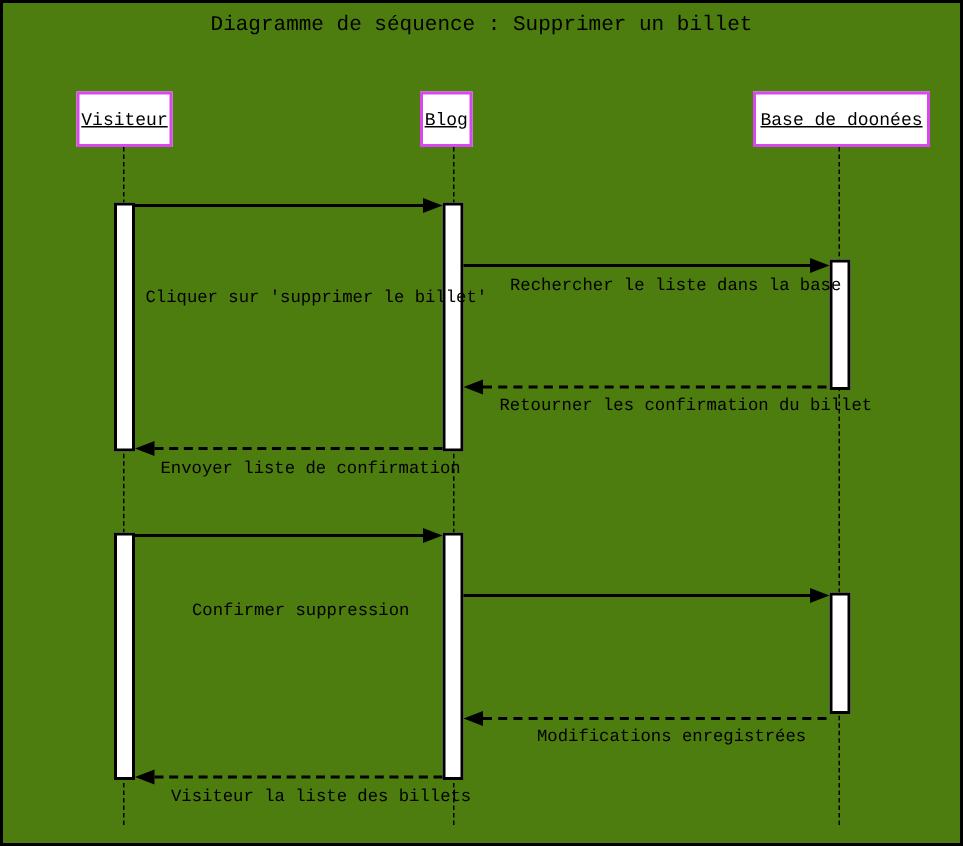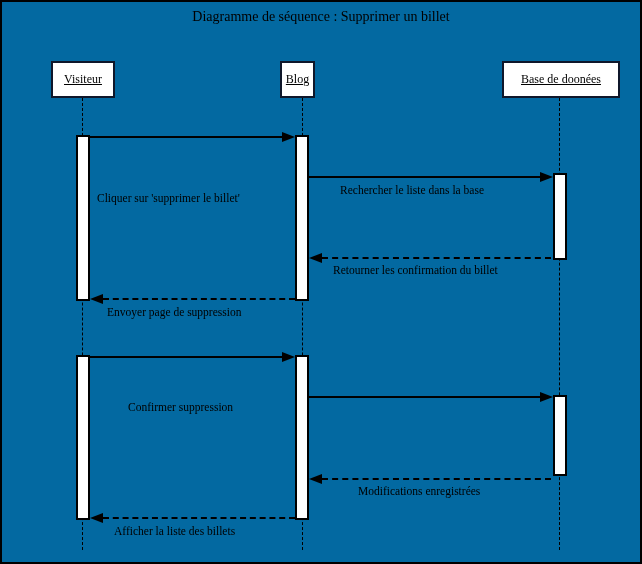--- a/index.html
+++ b/index.html
@@ -1,32 +1,32 @@
 <!DOCTYPE html>
 <html><head>
 <meta charset="utf-8">
 <style>
   html, body { margin: 0; padding: 0; background: #ffffff; }
   #frame {
     position: relative;
     width: 642px; height: 564px;
     box-sizing: border-box;
     border: 2px solid #000;
-    background: #0369a1;
-    font-family: Liberation Serif, serif;
+    background: #4d7c0f;
+    font-family: Liberation Mono, monospace;
     color: #000;
     overflow: hidden;
   }
   #title {
     position: absolute; top: 7px; left: 0; width: 100%;
     text-align: center; font-size: 14px;
   }
   .actor {
     position: absolute; top: 59px; height: 37px;
-    box-sizing: border-box; border: 2px solid #0f172a;
+    box-sizing: border-box; border: 2px solid #d946ef;
     display: flex; align-items: center; justify-content: center;
     font-size: 12px; background: #fff; z-index: 3;
   }
   .actor span { text-decoration: underline; }
   .lifeline { position: absolute; width: 0; border-left: 1px dashed #000; z-index: 1; }
   .bar {
     position: absolute; width: 14px; box-sizing: border-box;
     border: 2px solid #000; background: #fff; z-index: 2;
   }
   .mline { position: absolute; height: 0; border-top: 2px solid #000; z-index: 4; }
@@ -74,30 +74,30 @@
   <div class="mline" style="left:307px;top:174px;width:231px;"></div>
   <div class="head right" style="left:538px;top:170px;"></div>
   <div class="mlabel" style="left:338px;top:182px;">Rechercher le liste dans la base</div>
 
   <div class="mline dashed" style="left:320px;top:255px;width:229px;"></div>
   <div class="head left" style="left:307px;top:251px;"></div>
   <div class="mlabel" style="left:331px;top:262px;">Retourner les confirmation du billet</div>
 
   <div class="mline dashed" style="left:101px;top:296px;width:192px;"></div>
   <div class="head left" style="left:88px;top:292px;"></div>
-  <div class="mlabel" style="left:105px;top:304px;">Envoyer page de suppression</div>
+  <div class="mlabel" style="left:105px;top:304px;">Envoyer liste de confirmation</div>
 
   <div class="mline" style="left:88px;top:354px;width:192px;"></div>
   <div class="head right" style="left:280px;top:350px;"></div>
   <div class="mlabel" style="left:126px;top:362px;margin-top:37px;">Confirmer suppression</div>
 
   <div class="mline" style="left:307px;top:394px;width:231px;"></div>
   <div class="head right" style="left:538px;top:390px;"></div>
 
   <div class="mline dashed" style="left:320px;top:476px;width:229px;"></div>
   <div class="head left" style="left:307px;top:472px;"></div>
   <div class="mlabel" style="left:356px;top:483px;">Modifications enregistrées</div>
 
   <div class="mline dashed" style="left:101px;top:515px;width:192px;"></div>
   <div class="head left" style="left:88px;top:511px;"></div>
-  <div class="mlabel" style="left:112px;top:523px;">Afficher la liste des billets</div>
+  <div class="mlabel" style="left:112px;top:523px;">Visiteur la liste des billets</div>
 
 </div>
 
 </body></html>

